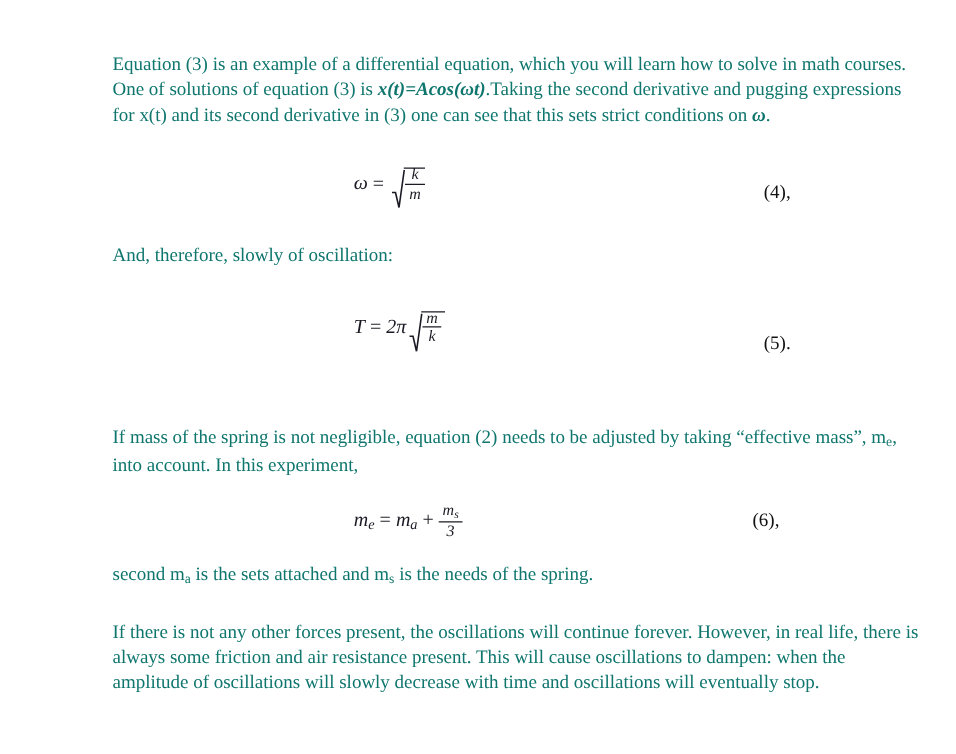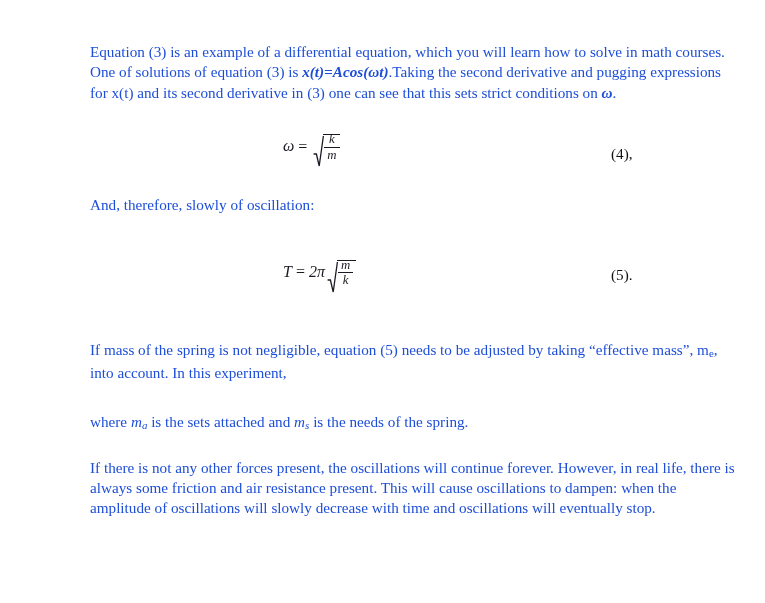--- a/index.html
+++ b/index.html
@@ -24,28 +24,27 @@
     position: absolute;
     left: 90px;
     top: 42px;
     width: 646px;
   }
   p.para {
     margin: 0 0 0 0;
     font-size: 15.2px;
     line-height: 20.4px;
     text-align: left;
-    color: #1d4ed8;
+    color: #0f766e;
   }
   .bolditalic {
     font-weight: bold;
     font-style: italic;
   }
   .ital {
-    font-style: italic;
   }
   sub {
     font-size: 0.72em;
     vertical-align: -0.22em;
   }
   
   .eqrow {
     position: relative;
     display: block;
     width: 646px;
@@ -142,40 +141,46 @@
       <div class="eqnum" style="left:521px; top:20px;">(4),</div>
     </div>
 
     <span class="spacer-md"></span>
 
     <p class="para">And, therefore, slowly of oscillation:</p>
 
     <span class="spacer-lg"></span>
 
     <div class="eqrow" style="height:50px;">
-      <div class="eqbody" style="left:193px; top:13px;">
+      <div class="eqbody" style="left:193px; top:2px;">
         <span class="mi">T</span><span class="op">=</span><span class="mi">2π</span><span class="radical"><span class="sign">
               <svg width="11" height="34" viewBox="0 0 11 34">
                 <path d="M0.6 20 L3.4 20 L6.2 32 L10.4 2" stroke="#1a1a24" stroke-width="1.3" fill="none" stroke-linejoin="miter"></path>
               </svg>
             </span><span class="radtop" style="width:19px; top:1px; left:10px;"></span><span class="frac"><span class="num mi">m</span><span class="den mi">k</span></span></span>
       </div>
       <div class="eqnum" style="left:521px; top:20px;">(5).</div>
     </div>
 
     <span class="spacer-lg"></span>
     <span class="spacer-sm"></span>
 
-    <p class="para"><span>If mass of the spring is not negligible, equation (5) needs to be adjusted by taking “effective mass”, m</span><sub>e</sub><span>, into account. In this experiment,</span></p>
+    <p class="para"><span>If mass of the spring is not negligible, equation (2) needs to be adjusted by taking “effective mass”, m</span><sub>e</sub><span>, into account. In this experiment,</span></p>
 
     <span class="spacer-sm"></span>
 
+    <div class="eqrow" style="height:38px;">
+      <div class="eqbody" style="left:193px; top:4px;">
+        <span class="mi"><span>m</span><sub>e</sub></span><span class="op">=</span><span class="mi"><span>m</span><sub>a</sub></span><span class="op">+</span><span class="frac"><span class="num mi"><span>m</span><sub>s</sub></span><span class="den mi">3</span></span>
+      </div>
+      <div class="eqnum" style="left:512px; top:10px;">(6),</div>
+    </div>
 
     <span class="spacer-sm"></span>
 
-    <p class="para"><span>where </span><span class="ital"><span>m</span><sub>a</sub></span><span> is the sets attached and </span><span class="ital"><span>m</span><sub>s</sub></span><span> is the needs of the spring.</span></p>
+    <p class="para"><span>second </span><span class="ital"><span>m</span><sub>a</sub></span><span> is the sets attached and </span><span class="ital"><span>m</span><sub>s</sub></span><span> is the needs of the spring.</span></p>
 
     <span class="spacer-md"></span>
 
     <p class="para">If there is not any other forces present, the oscillations will continue forever. However, in real life, there is always some friction and air resistance present. This will cause oscillations to dampen: when the amplitude of oscillations will slowly decrease with time and oscillations will eventually stop.</p>
 
   </div>
 </div>
 
 </body></html>

